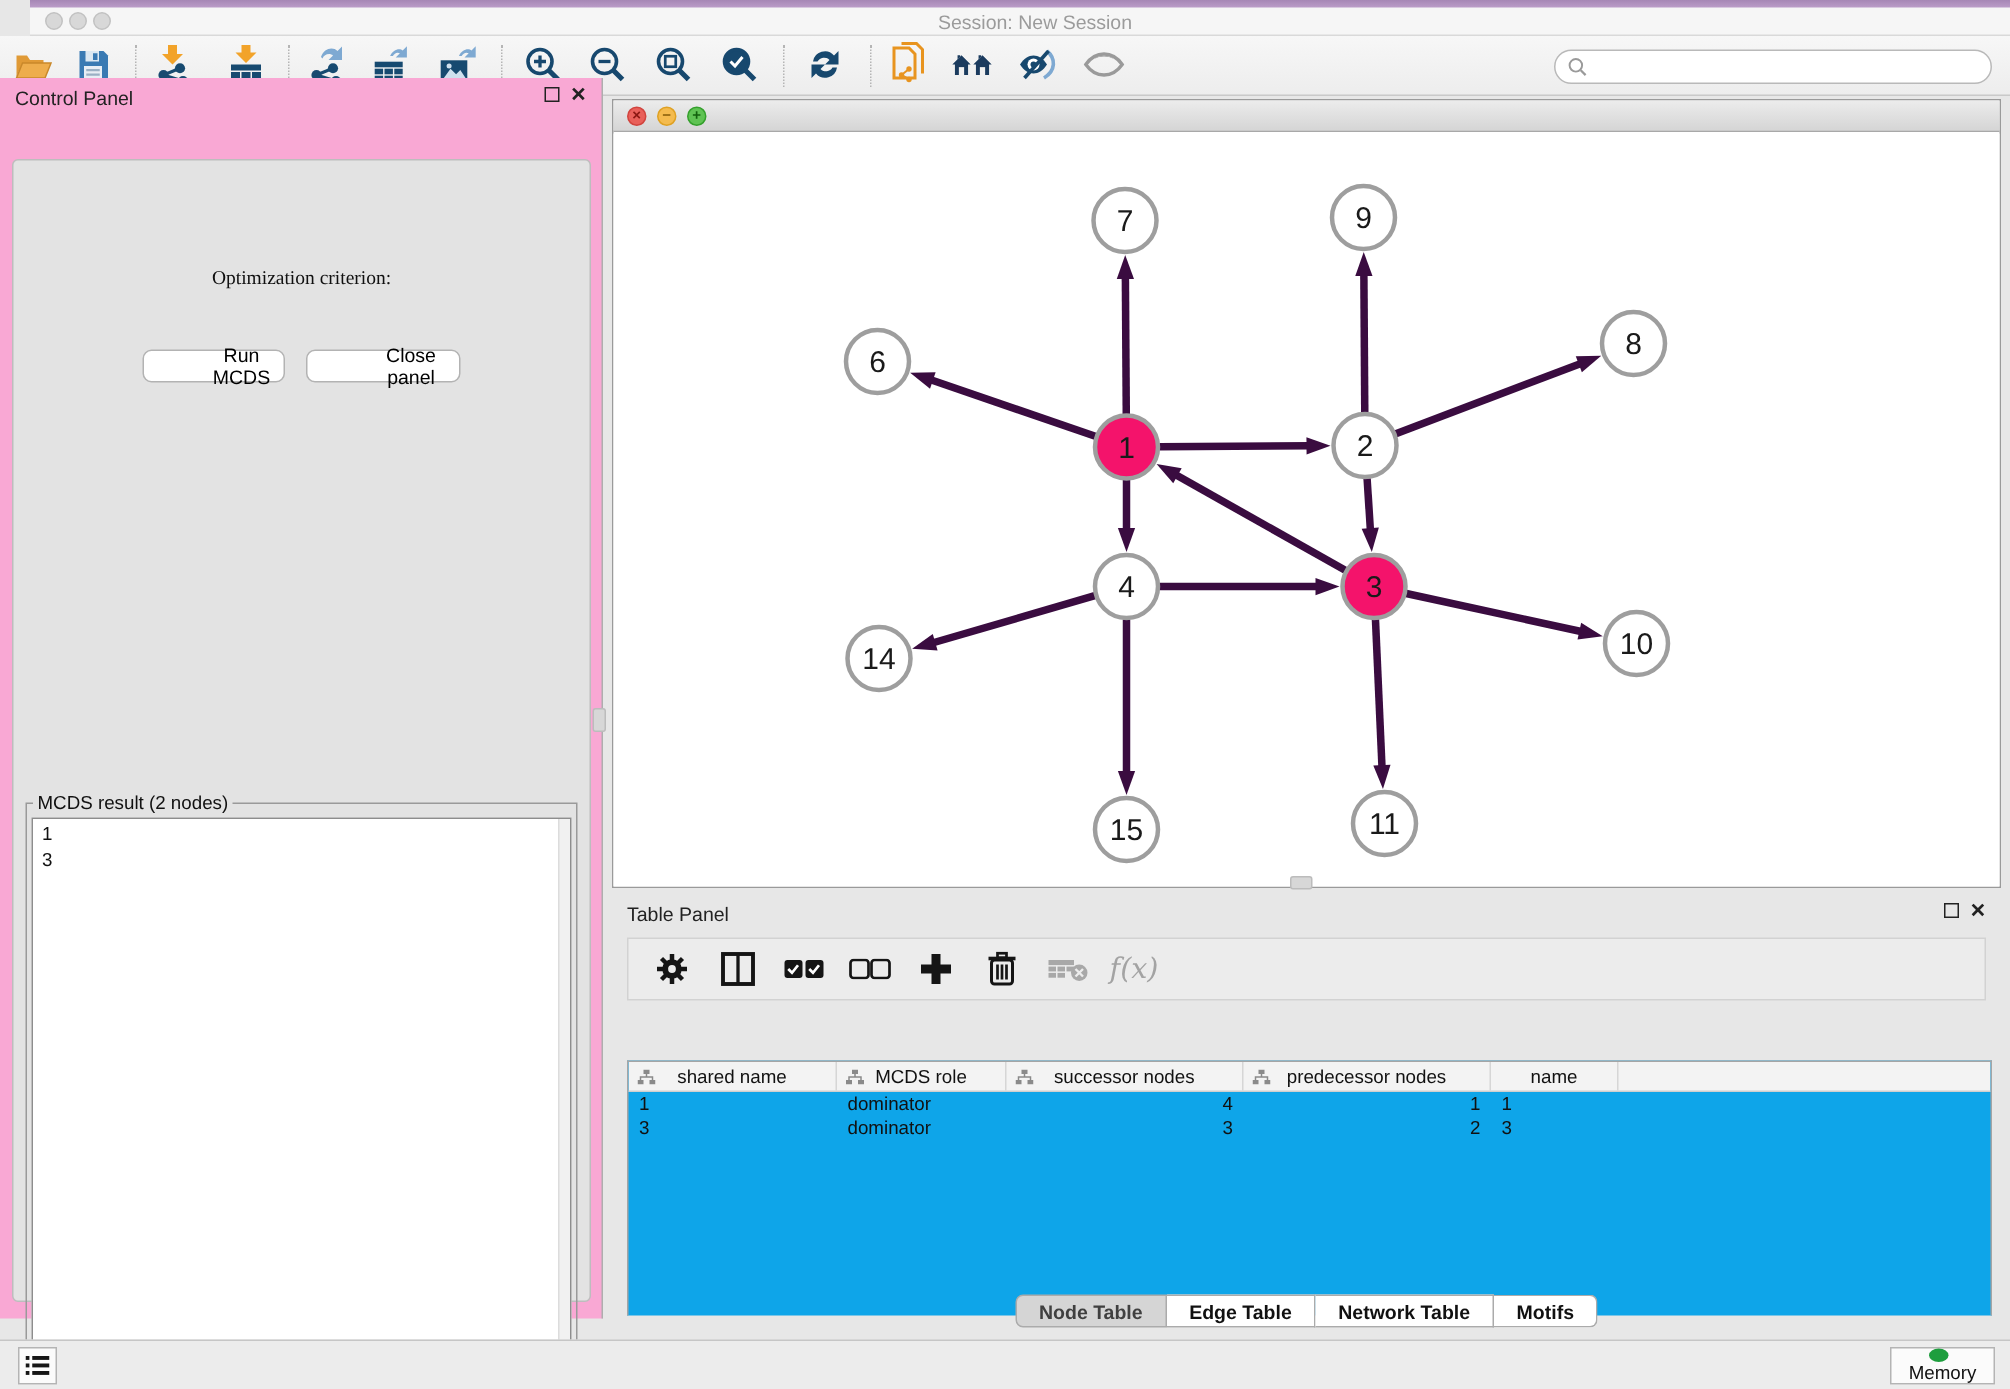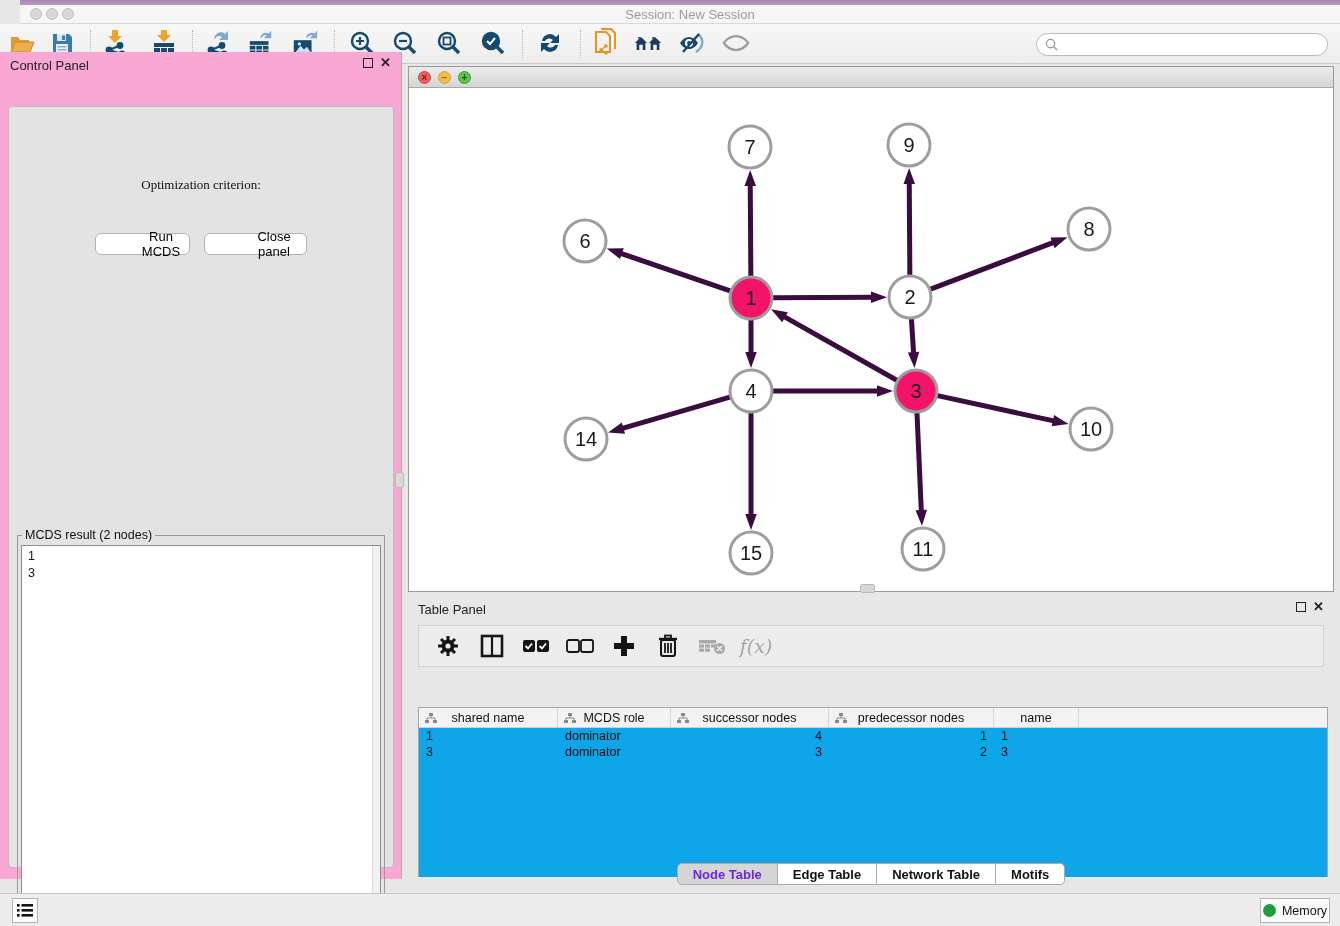--- a/index.html
+++ b/index.html
@@ -64,25 +64,25 @@
   .thead { display:flex; background:#f3f3f3; height:20px; border-bottom:1px solid #cfcfcf; }
   .th { display:flex; align-items:center; justify-content:center; gap:6px; font-size:12.5px; border-right:1px solid #d6d6d6; position:relative; }
   .th .tree { position:absolute; left:6px; top:5px; }
   .trow { display:flex; height:16px; font-size:12.5px; }
   .td { padding:0 7px; display:flex; align-items:center; }
   .td.num { justify-content:flex-end; }
   .tp-tabs { position:absolute; left:0; bottom:8px; width:100%; display:flex; justify-content:center; }
   .btab { height:22px; padding:0 15px; background:#fff; border:1px solid #ababab; border-left:none; display:flex; align-items:center; font-size:13px; font-weight:bold; }
   .btab:first-child { border-left:1px solid #ababab; border-radius:5px 0 0 5px; }
   .btab.last { border-radius:0 5px 5px 0; }
-  .btab.active { background:#d5d5d5; color:#6d28d9; }
+  .btab.active { background:#d5d5d5; color:#404040; }
 
   
   .statusbar { position:absolute; left:0; top:893px; width:1340px; height:33px; background:#ececec; border-top:1px solid #c6c6c6; }
-  .sb-btn { position:absolute; background:#fbfbfb; border:1px solid #b4b4b4; display:flex; align-items:center; justify-content:center; }
+  .sb-btn { position:absolute; background:#fbfbfb; border:1px solid #b4b4b4; display:flex; align-items:center; justify-content:center;flex-direction:column; }
   .memdot { width:13px; height:13px; border-radius:50%; margin-right:6px; }
   .mem-label { font-size:12.5px; }
 </style>
 </head>
 <body>
 
 <div class="titlebar">
   <div class="lav"></div>
   <span class="tl-dot" style="left:10px;"></span>
   <span class="tl-dot" style="left:26px;"></span>

